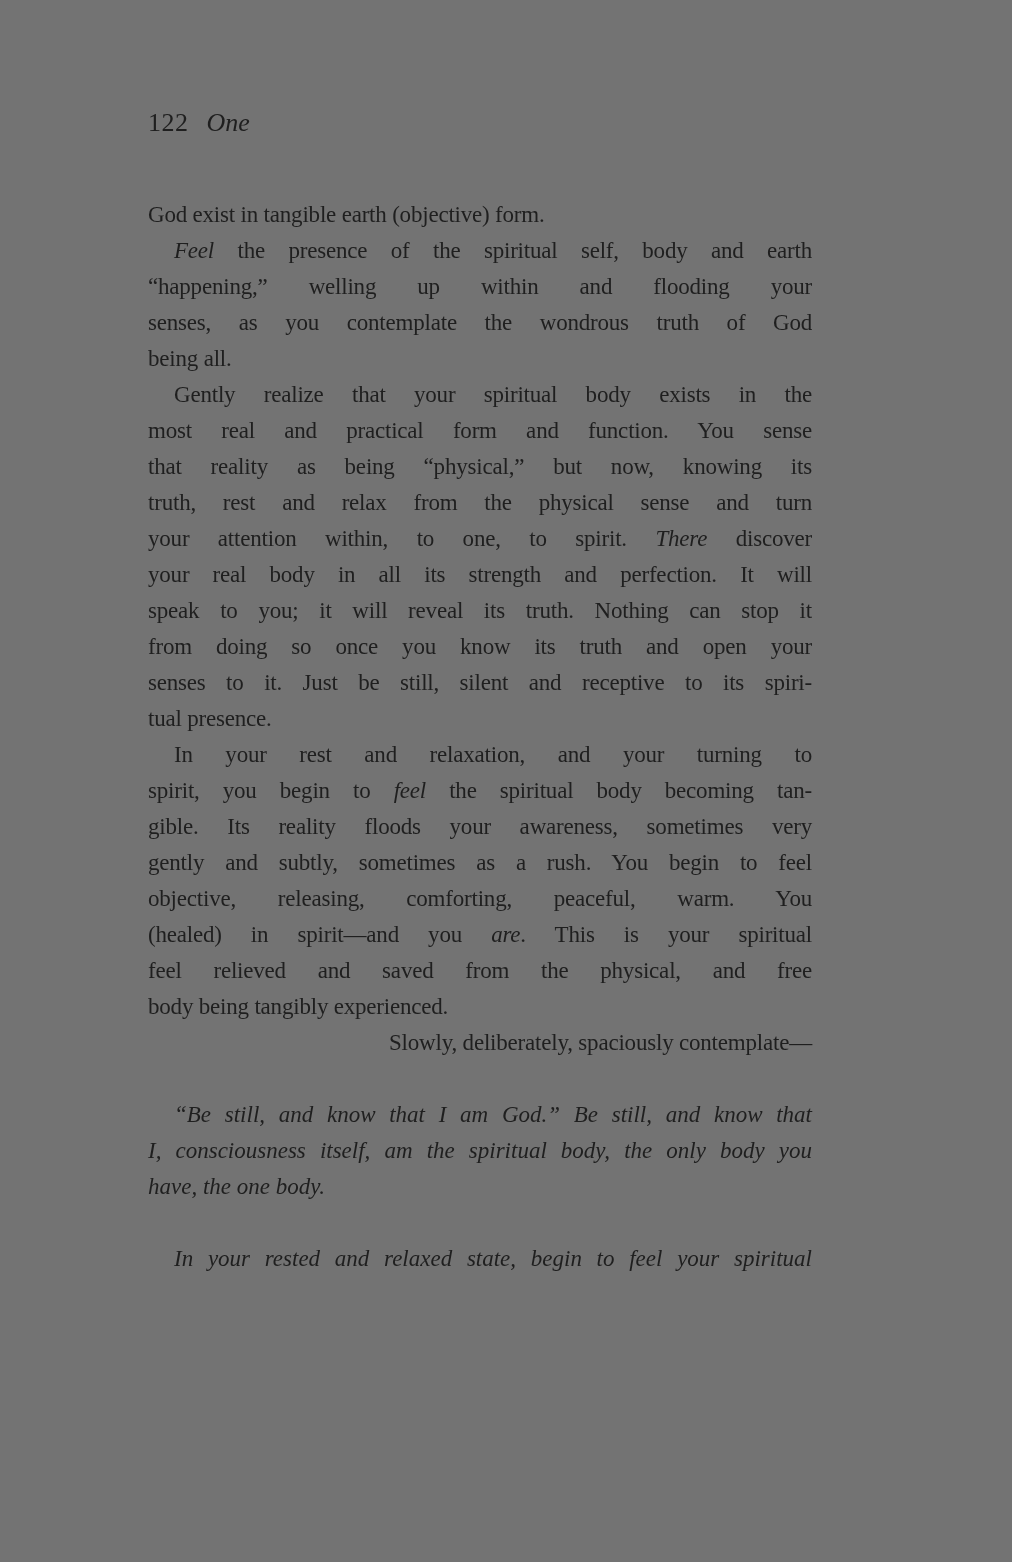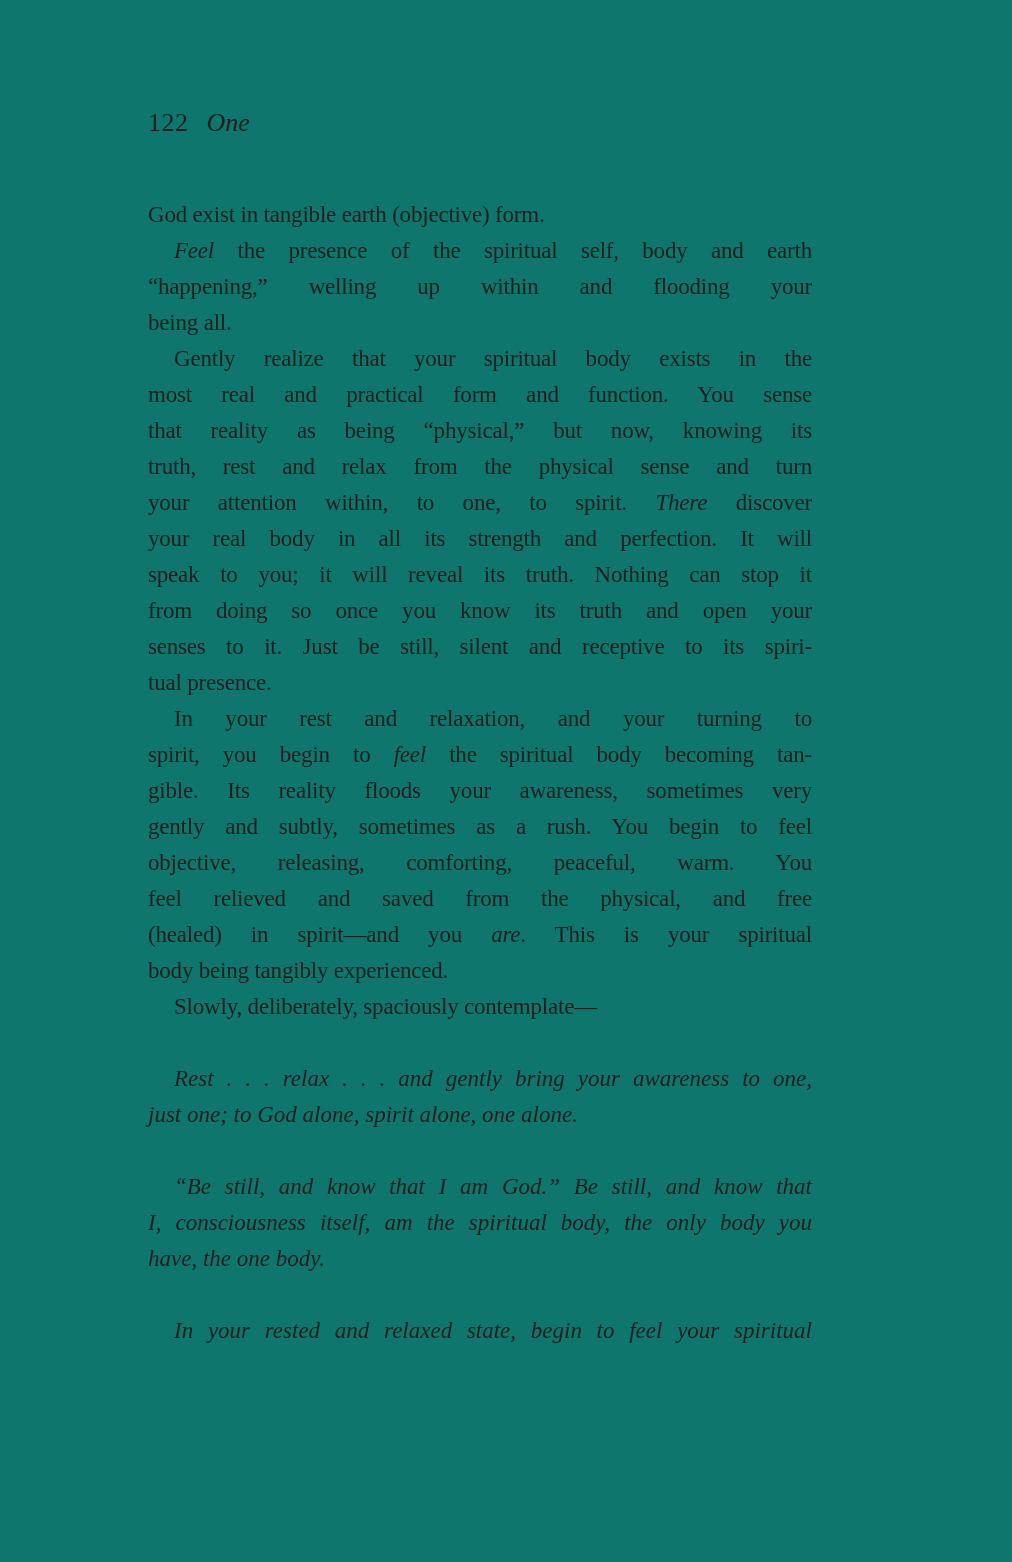--- a/index.html
+++ b/index.html
@@ -1,20 +1,20 @@
 <!DOCTYPE html>
 <html><head>
 <meta charset="utf-8">
 <style>
   html, body { margin: 0; padding: 0; background: #ffffff; }
   .page {
     position: relative;
     width: 1012px;
     height: 1562px;
-    background: #0f766e;
+    background: #737373;
     font-family: "Liberation Serif", "DejaVu Serif", serif;
     color: #1f1f1f;
     overflow: hidden;
   }
   .running-header {
     position: absolute;
     left: 148px;
     top: 108px;
     font-size: 26px;
     line-height: 30px;
@@ -33,21 +33,21 @@
   }
   .line {
     text-align: justify;
     text-align-last: justify;
     white-space: normal;
   }
   .line.last {
     text-align: left;
     text-align-last: auto;
   }
-  .line.indent { text-indent: 26px; }
+  .line.indent { text-indent: 26px; text-align: right; }
   .para.quote {
     font-style: italic;
     margin-top: 36px;
   }
   .para.quote .line { letter-spacing: 0; }
   em { font-style: italic; }
 </style>
 </head>
 <body>
 
@@ -57,50 +57,47 @@
     <span class="pgnum">122</span><span class="rhead">One</span>
   </div>
 
   <div class="body-block">
       <div class="para body">
         <div class="line last">God exist in tangible earth (objective) form.</div>
       </div>
       <div class="para body">
         <div class="line indent"><em>Feel</em> the presence of the spiritual self, body and earth</div>
         <div class="line">“happening,” welling up within and flooding your</div>
+        <div class="line">senses, as you contemplate the wondrous truth of God</div>
         <div class="line last">being all.</div>
       </div>
       <div class="para body">
         <div class="line indent">Gently realize that your spiritual body exists in the</div>
         <div class="line">most real and practical form and function. You sense</div>
         <div class="line">that reality as being “physical,” but now, knowing its</div>
         <div class="line">truth, rest and relax from the physical sense and turn</div>
         <div class="line">your attention within, to one, to spirit. <em>There</em> discover</div>
         <div class="line">your real body in all its strength and perfection. It will</div>
         <div class="line">speak to you; it will reveal its truth. Nothing can stop it</div>
         <div class="line">from doing so once you know its truth and open your</div>
         <div class="line">senses to it. Just be still, silent and receptive to its spiri-</div>
         <div class="line last">tual presence.</div>
       </div>
       <div class="para body">
         <div class="line indent">In your rest and relaxation, and your turning to</div>
         <div class="line">spirit, you begin to <em>feel</em> the spiritual body becoming tan-</div>
         <div class="line">gible. Its reality floods your awareness, sometimes very</div>
         <div class="line">gently and subtly, sometimes as a rush. You begin to feel</div>
         <div class="line">objective, releasing, comforting, peaceful, warm. You</div>
+        <div class="line">(healed) in spirit—and you <em>are</em>. This is your spiritual</div>
         <div class="line">feel relieved and saved from the physical, and free</div>
-        <div class="line">(healed) in spirit—and you <em>are</em>. This is your spiritual</div>
         <div class="line last">body being tangibly experienced.</div>
       </div>
       <div class="para body">
         <div class="line last indent">Slowly, deliberately, spaciously contemplate—</div>
-      </div>
-      <div class="para quote">
-        <div class="line indent">Rest . . .  relax . . . and gently bring your awareness to one,</div>
-        <div class="line last">just one; to God alone, spirit alone, one alone.</div>
       </div>
       <div class="para quote">
         <div class="line indent">“Be still, and know that I am God.” Be still, and know that</div>
         <div class="line">I, consciousness itself, am the spiritual body, the only body you</div>
         <div class="line last">have, the one body.</div>
       </div>
       <div class="para quote">
         <div class="line indent">In your rested and relaxed state, begin to feel your spiritual</div>
       </div>
     </div>

